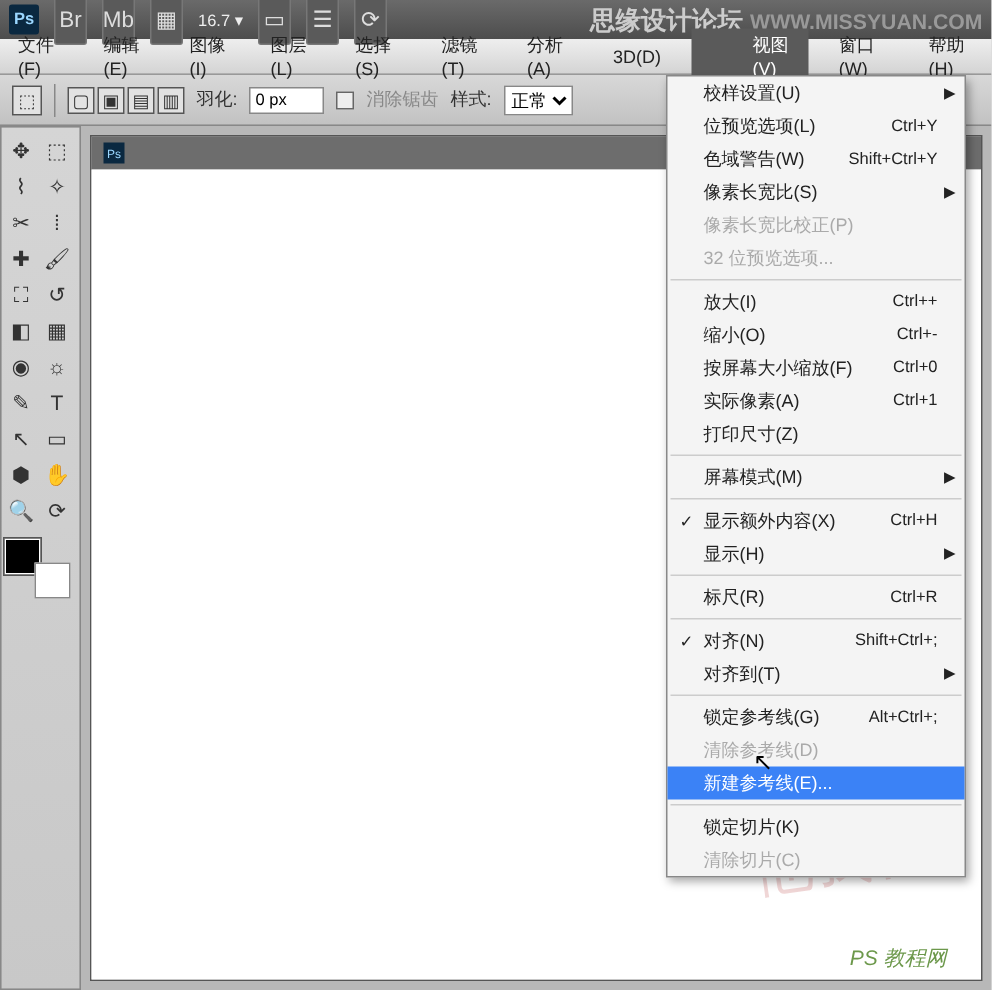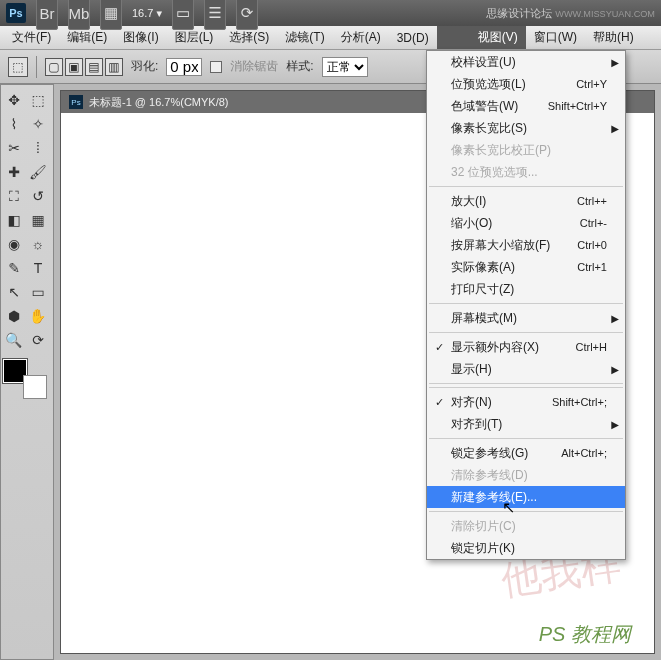--- a/index.html
+++ b/index.html
@@ -2,63 +2,63 @@
 <html><head>
 <meta charset="utf-8">
 <style>
 * { margin: 0; padding: 0; box-sizing: border-box; font-family: "Microsoft YaHei", Arial, sans-serif; }
 body { width: 661px; height: 660px; background: #b8b8b8; overflow: hidden; position: relative; font-size: 12px; }
 
 .titlebar { height: 26px; background: linear-gradient(#6a6a6a, #4d4d4d); display: flex; align-items: center; padding: 0 6px; gap: 10px; color: #ddd; }
 .titlebar .ps-icon { width: 20px; height: 20px; background: #0a2840; color: #9bd7ff; font-weight: bold; font-size: 11px; display: flex; align-items: center; justify-content: center; border-radius: 2px; }
 .titlebar .ctrl { width: 22px; height: 34px; border: 1px solid #777; border-radius: 2px; display: flex; align-items: center; justify-content: center; font-size: 15px; background: #5a5a5a; }
 .titlebar .zoom { font-size: 11px; color: #eee; }
-.titlebar .watermark { margin-left: auto; font-size: 11px; color: #ccc; }
+.titlebar .watermark { margin-left: auto; font-size: 17px; color: #ccc; font-weight: bold; }
 .titlebar .watermark small { color: #999; }
 
-.menubar { height: 24px; background: linear-gradient(#eeeeee, #d4d4d4); display: flex; align-items: center; padding: 0 4px; border-bottom: 1px solid #999; font-size: 12px; color: #222; }
+.menubar { height: 24px; background: linear-gradient(#eeeeee, #d4d4d4); display: flex; align-items: center; padding: 0 4px; border-bottom: 1px solid #999; font-size: 12px; color: #222; gap: 12px; }
 .menubar .menu-item { padding: 3px 8px; cursor: default; }
 .menubar .menu-item.active { background: #5a5a5a; color: #fff; padding-left: 41px; }
 
 .optionsbar { height: 34px; background: linear-gradient(#d8d8d8, #c2c2c2); border-bottom: 1px solid #888; display: flex; align-items: center; padding: 0 8px; gap: 8px; font-size: 12px; color: #333; }
 .optionsbar .sq { width: 20px; height: 20px; border: 1px solid #555; background: #e2e2e2; display: flex; align-items: center; justify-content: center; }
 .optionsbar .sep { width: 1px; height: 22px; background: #888; }
 .optionsbar .grp { display: flex; gap: 2px; }
 .optionsbar .grp .sq { width: 18px; height: 18px; }
-.optionsbar input[type=text] { width: 36px; height: 18px; font-size: 15px; border: 1px solid #888; background: #fff; padding: 0 3px; }
+.optionsbar input[type=text] { width: 50px; height: 18px; font-size: 11px; border: 1px solid #888; background: #fff; padding: 0 3px; }
 .optionsbar .cb { width: 12px; height: 12px; border: 1px solid #666; background: #eee; display: inline-block; }
 .optionsbar .dim { color: #888; }
 .optionsbar select { height: 20px; font-size: 12px; border: 1px solid #888; background: #fff; }
 
 .workspace { position: absolute; top: 84px; left: 0; right: 0; bottom: 0; display: flex; background: #b8b8b8; }
 .toolbox { width: 54px; background: linear-gradient(#d5d5d5,#c8c8c8); border: 1px solid #888; display: flex; flex-wrap: wrap; align-content: flex-start; padding: 4px 2px; gap: 2px; }
 .toolbox .tool { width: 22px; height: 22px; border: 1px solid transparent; display: flex; align-items: center; justify-content: center; font-size: 14px; color: #333; }
 .toolbox .swatches { width: 44px; height: 40px; position: relative; margin-top: 6px; }
 .toolbox .swatches .fg { position: absolute; width: 24px; height: 24px; background: #000; border: 1px solid #fff; outline: 1px solid #555; top: 0; left: 0; }
 .toolbox .swatches .bg { position: absolute; width: 24px; height: 24px; background: #fff; border: 1px solid #888; bottom: 0; right: 0; }
 
 .doc-area { flex: 1; padding: 6px; }
 .doc-window { border: 1px solid #555; background: #c8c8c8; }
 .doc-tab { height: 22px; background: #6d6d6d; color: #eee; font-size: 11px; display: flex; align-items: center; padding: 0 8px; gap: 6px; }
 .doc-tab .ps-mini { width: 14px; height: 14px; background: #0a2840; color: #9bd7ff; font-size: 8px; display: flex; align-items: center; justify-content: center; }
 .doc-canvas { background: #fff; height: 540px; }
 
-.dropdown { position: absolute; top: 50px; left: 426px; width: 200px; background: #f4f4f4; border: 1px solid #888; box-shadow: 2px 3px 6px rgba(0,0,0,0.35); font-size: 12px; color: #222; z-index: 100; }
+.dropdown { position: absolute; top: 50px; left: 444px; width: 200px; background: #f4f4f4; border: 1px solid #888; box-shadow: 2px 3px 6px rgba(0,0,0,0.35); font-size: 12px; color: #222; z-index: 100; }
 .dropdown .row { display: flex; align-items: center; height: 22px; padding: 0 18px 0 24px; position: relative; white-space: nowrap; }
 .dropdown .row.disabled { color: #aaa; }
 .dropdown .row.highlight { background: #3b82f6; color: #fff; }
 .dropdown .row .short { margin-left: auto; font-size: 11px; }
 .dropdown .row .sub { position: absolute; right: 6px; font-size: 10px; }
 .dropdown .row .chk { position: absolute; left: 8px; font-size: 11px; }
 .dropdown hr { border: none; border-top: 1px solid #ccc; margin: 3px 2px; }
 
 .cursor { position: absolute; top: 498px; left: 502px; font-size: 16px; color: #000; z-index: 200; pointer-events: none; }
 
 .watermark-bg { position: absolute; right: 40px; bottom: 60px; font-size: 40px; color: rgba(170,30,30,0.18); font-family: "STKaiti","KaiTi",serif; transform: rotate(-8deg); pointer-events: none; z-index: 50; }
-.footer-wm { position: absolute; right: 30px; bottom: 12px; color: #6c984b; font-size: 20px; text-align: left; font-style: italic; z-index: 50; }
+.footer-wm { position: absolute; right: 30px; bottom: 12px; color: #6c984b; font-size: 14px; text-align: left; font-style: italic; z-index: 50; }
 </style>
 </head>
 <body>
 
 <div class="titlebar">
   <div class="ps-icon">Ps</div>
   <div class="ctrl">Br</div>
   <div class="ctrl">Mb</div>
   <div class="ctrl">▦</div>
   <span class="zoom"><span>16.7</span> ▾</span>
@@ -127,21 +127,20 @@
     <div class="tool">⟳</div>
     <div class="swatches">
       <div class="fg"></div>
       <div class="bg"></div>
     </div>
   </div>
   <div class="doc-area">
     <div class="doc-window">
       <div class="doc-tab">
         <div class="ps-mini">Ps</div>
-        <span>未标题-1 @ 16.7%(CMYK/8)</span>
       </div>
       <div class="doc-canvas"></div>
     </div>
   </div>
 </div>
 
 <div class="dropdown">
     <div class="row">
       <span>校样设置(U)</span>
       <span class="sub">▶</span>
@@ -193,20 +192,24 @@
     <div class="row">
       <span class="chk">✓</span>
       <span>显示额外内容(X)</span>
       <span class="short">Ctrl+H</span>
     </div>
     <div class="row">
       <span>显示(H)</span>
       <span class="sub">▶</span>
     </div>
     <hr>
+    <div class="row">
+      <span>标尺(R)</span>
+      <span class="short">Ctrl+R</span>
+    </div>
     <hr>
     <div class="row">
       <span class="chk">✓</span>
       <span>对齐(N)</span>
       <span class="short">Shift+Ctrl+;</span>
     </div>
     <div class="row">
       <span>对齐到(T)</span>
       <span class="sub">▶</span>
     </div>
@@ -215,25 +218,25 @@
       <span>锁定参考线(G)</span>
       <span class="short">Alt+Ctrl+;</span>
     </div>
     <div class="row disabled">
       <span>清除参考线(D)</span>
     </div>
     <div class="row highlight">
       <span>新建参考线(E)...</span>
     </div>
     <hr>
+    <div class="row">
+      <span>锁定切片(K)</span>
+    </div>
     <div class="row disabled">
       <span>清除切片(C)</span>
-    </div>
-    <div class="row">
-      <span>锁定切片(K)</span>
     </div>
   </div>
 
 <div class="cursor">↖</div>
 <div class="watermark-bg">他我样</div>
 <div class="footer-wm">
   <span>PS 教程网</span><br>
 </div>
 
 </body></html>

